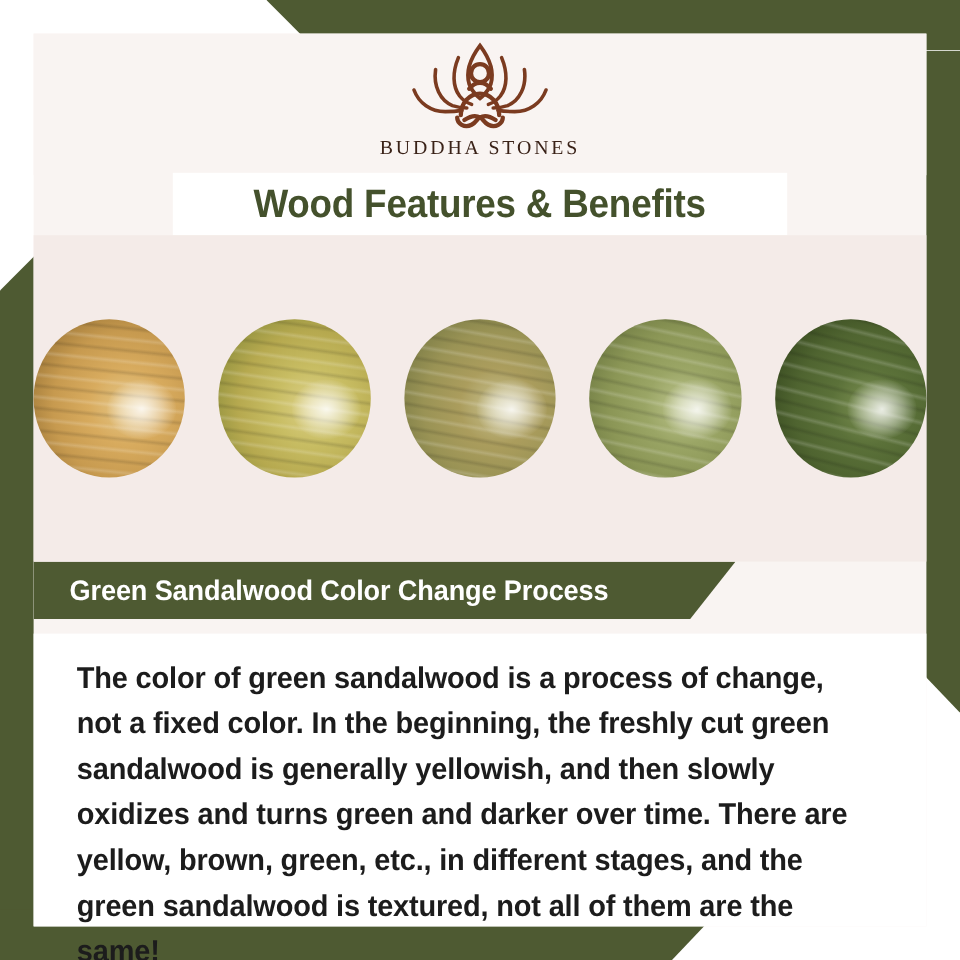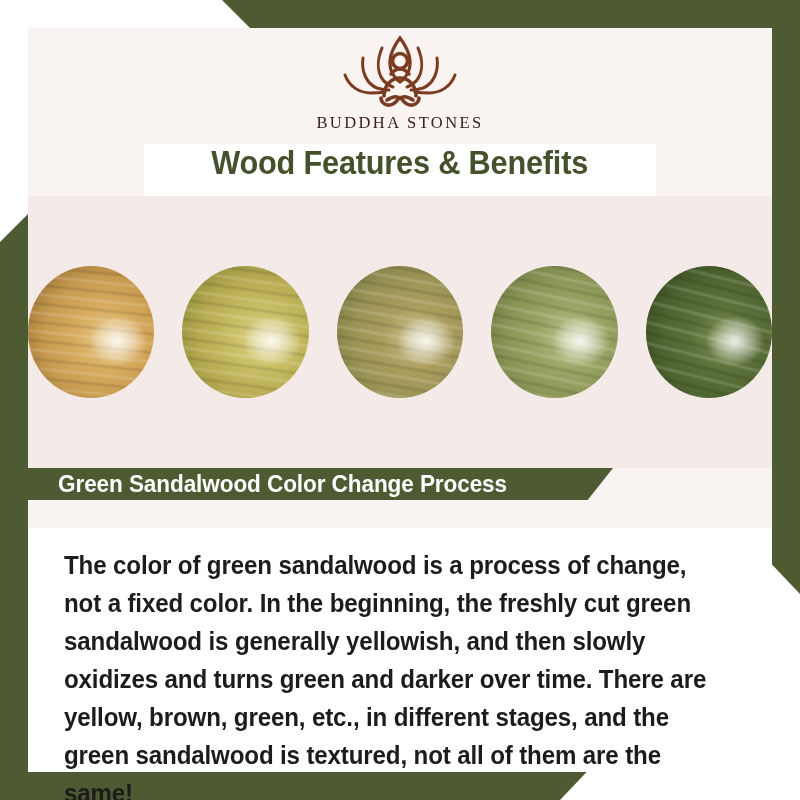--- a/index.html
+++ b/index.html
@@ -81,21 +81,21 @@
     margin-top: 1px;
   }
 
   
   .title-banner {
     position: absolute;
     left: 116px; top: 116px;
     width: 512px; height: 52px;
     background: #ffffff;
     display: flex;
-    align-items: flex-start;
+    align-items: center;
     justify-content: center;
   }
   .title-banner-text {
     font-size: 33px;
     font-weight: bold;
     color: #44512c;
     letter-spacing: -0.2px;
     transform: scaleX(0.93);
   }
 
@@ -127,21 +127,21 @@
     left: 48%; top: 38%;
     width: 46%; height: 38%;
     border-radius: 50%;
     background: radial-gradient(ellipse at 50% 50%, rgba(255,255,255,0.85) 0%, rgba(255,255,255,0.35) 45%, rgba(255,255,255,0) 72%);
   }
 
   
   .section-banner {
     position: absolute;
     left: 0; top: 440px;
-    width: 585px; height: 32px;
+    width: 585px; height: 48px;
     background: #4e5a32;
     clip-path: polygon(0 0, 585px 0, 547px 48px, 0 48px);
     display: flex;
     align-items: center;
   }
   .section-banner-text {
     margin-left: 30px;
     font-size: 23.5px;
     font-weight: bold;
     color: #ffffff;

